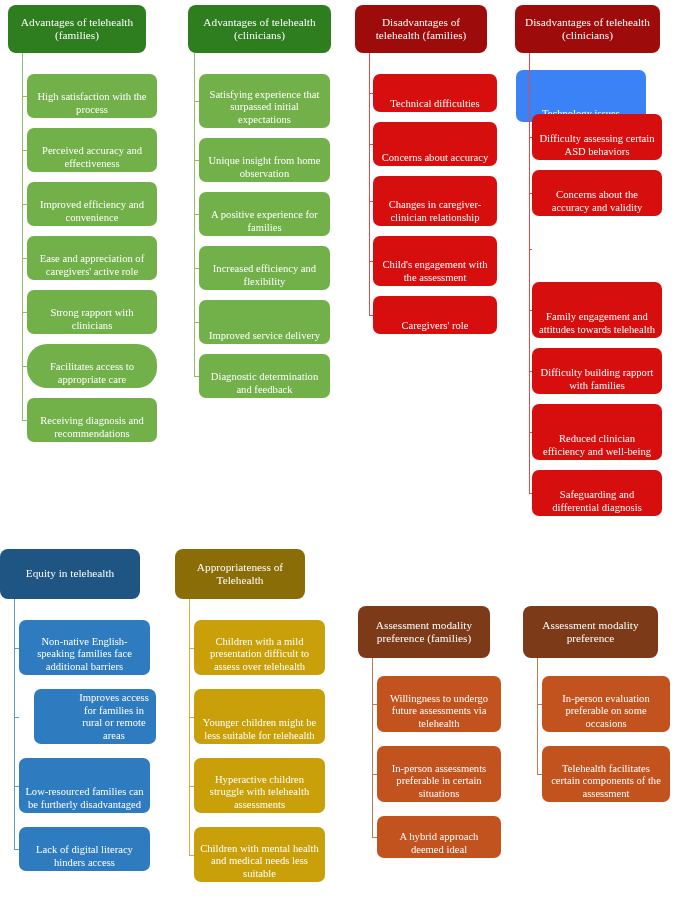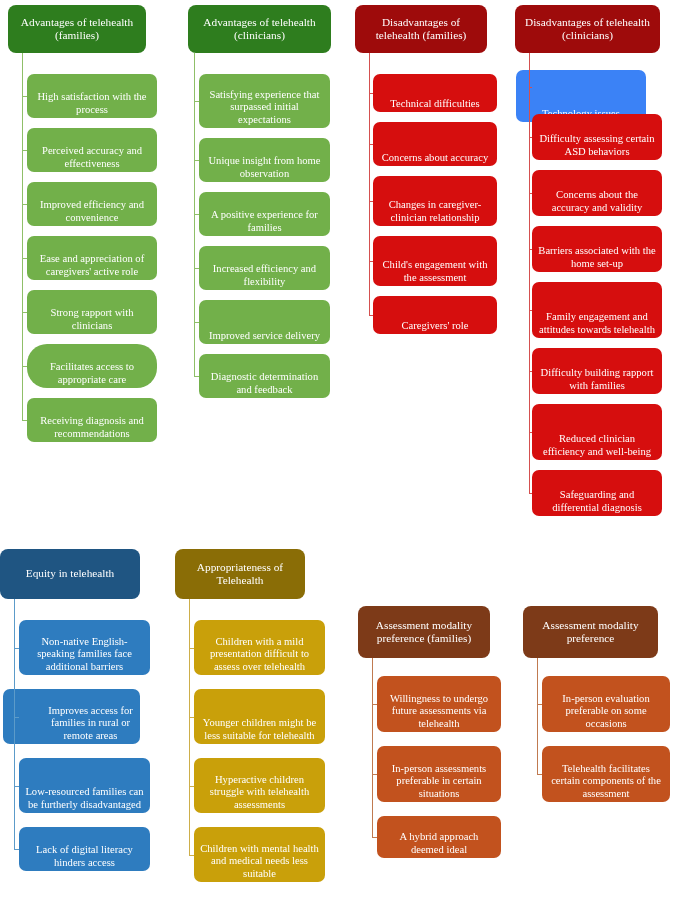--- a/index.html
+++ b/index.html
@@ -153,23 +153,20 @@
       </div>
       <div class="node child" style="left: 516px; top: 70px; width: 130px; height: 52px; background: #3b82f6;">
         <span class="node-text">Technology issues</span>
       </div>
       <div class="node child" style="left: 532px; top: 114px; width: 130px; height: 46px; background: rgb(214, 14, 14);">
         <span class="node-text">Difficulty assessing certain ASD behaviors</span>
       </div>
       <div class="node child" style="left: 532px; top: 170px; width: 130px; height: 46px; background: rgb(214, 14, 14);">
         <span class="node-text">Concerns about the accuracy and validity</span>
       </div>
-      <div class="node child" style="left: 532px; top: 226px; width: 130px; height: 46px; background: rgb(214, 14, 14);">
-        <span class="node-text">Barriers associated with the home set-up</span>
-      </div>
       <div class="node child" style="left: 532px; top: 282px; width: 130px; height: 56px; background: rgb(214, 14, 14);">
         <span class="node-text">Family engagement and attitudes towards telehealth</span>
       </div>
       <div class="node child" style="left: 532px; top: 348px; width: 130px; height: 46px; background: rgb(214, 14, 14);">
         <span class="node-text">Difficulty building rapport with families</span>
       </div>
       <div class="node child" style="left: 532px; top: 404px; width: 130px; height: 56px; background: rgb(214, 14, 14);">
         <span class="node-text">Reduced clinician efficiency and well-being</span>
       </div>
       <div class="node child" style="left: 532px; top: 470px; width: 130px; height: 46px; background: rgb(214, 14, 14);">
@@ -185,21 +182,21 @@
       <div class="connector conn-h" style="left: 529px; top: 432px; width: 3px; background: rgb(212, 80, 79);"></div>
       <div class="connector conn-h" style="left: 529px; top: 493px; width: 3px; background: rgb(212, 80, 79);"></div>
     </div>
     <div class="tree" style="inset: 0px;">
       <div class="node head" style="left: 0px; top: 549px; width: 140px; height: 50px; background: rgb(31, 85, 130);">
         <span class="node-text">Equity in telehealth</span>
       </div>
       <div class="node child" style="left: 19px; top: 620px; width: 131px; height: 55px; background: rgb(46, 124, 191);">
         <span class="node-text">Non-native English-speaking families face additional barriers</span>
       </div>
-      <div class="node child" style="left: 3px; top: 689px; width: 137px; height: 55px; background: rgb(46, 124, 191); padding-left: 44px;">
+      <div class="node child" style="left: 34px; top: 689px; width: 122px; height: 55px; background: rgb(46, 124, 191); padding-left: 44px;">
         <span class="node-text">Improves access for families in rural or remote areas</span>
       </div>
       <div class="node child" style="left: 19px; top: 758px; width: 131px; height: 55px; background: rgb(46, 124, 191);">
         <span class="node-text">Low-resourced families can be furtherly disadvantaged</span>
       </div>
       <div class="node child" style="left: 19px; top: 827px; width: 131px; height: 44px; background: rgb(46, 124, 191);">
         <span class="node-text">Lack of digital literacy hinders access</span>
       </div>
       <div class="connector conn-v" style="left: 14px; top: 599px; height: 250px; background: rgb(92, 155, 201);"></div>
       <div class="connector conn-h" style="left: 14px; top: 648px; width: 5px; background: rgb(92, 155, 201);"></div>

